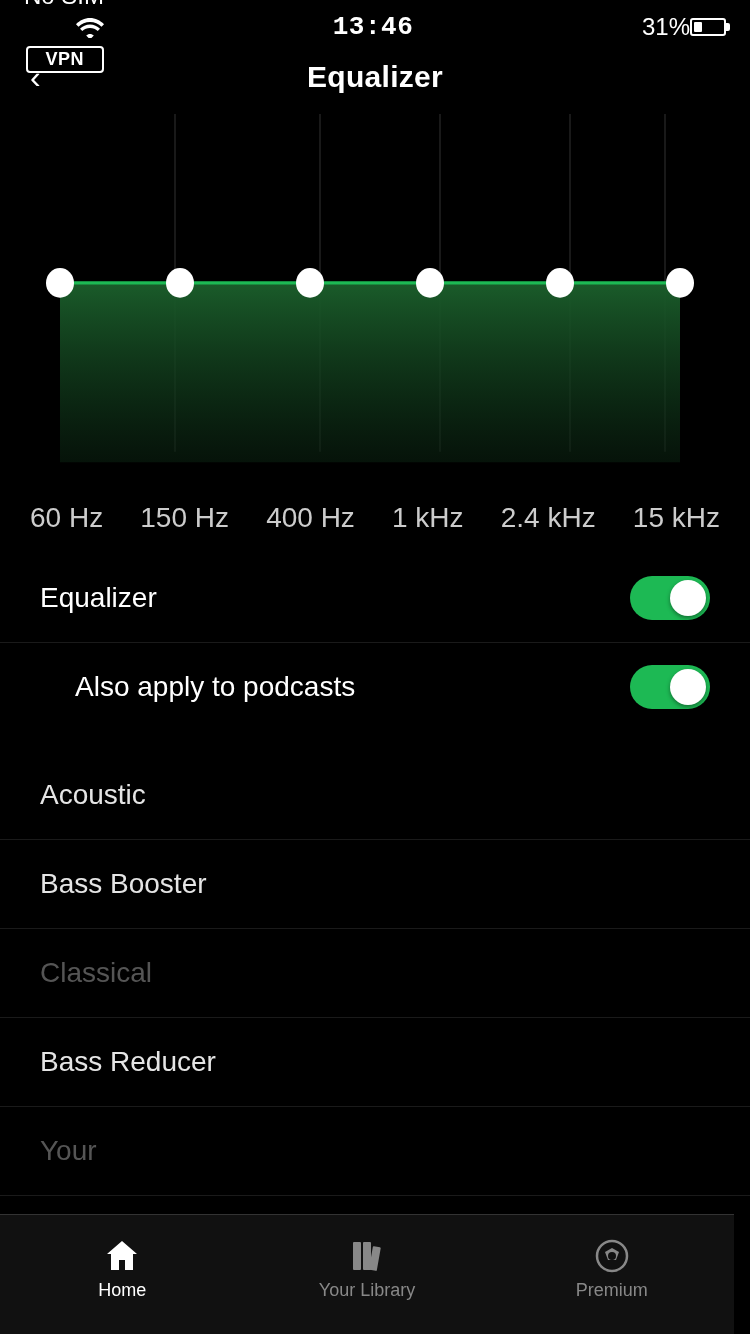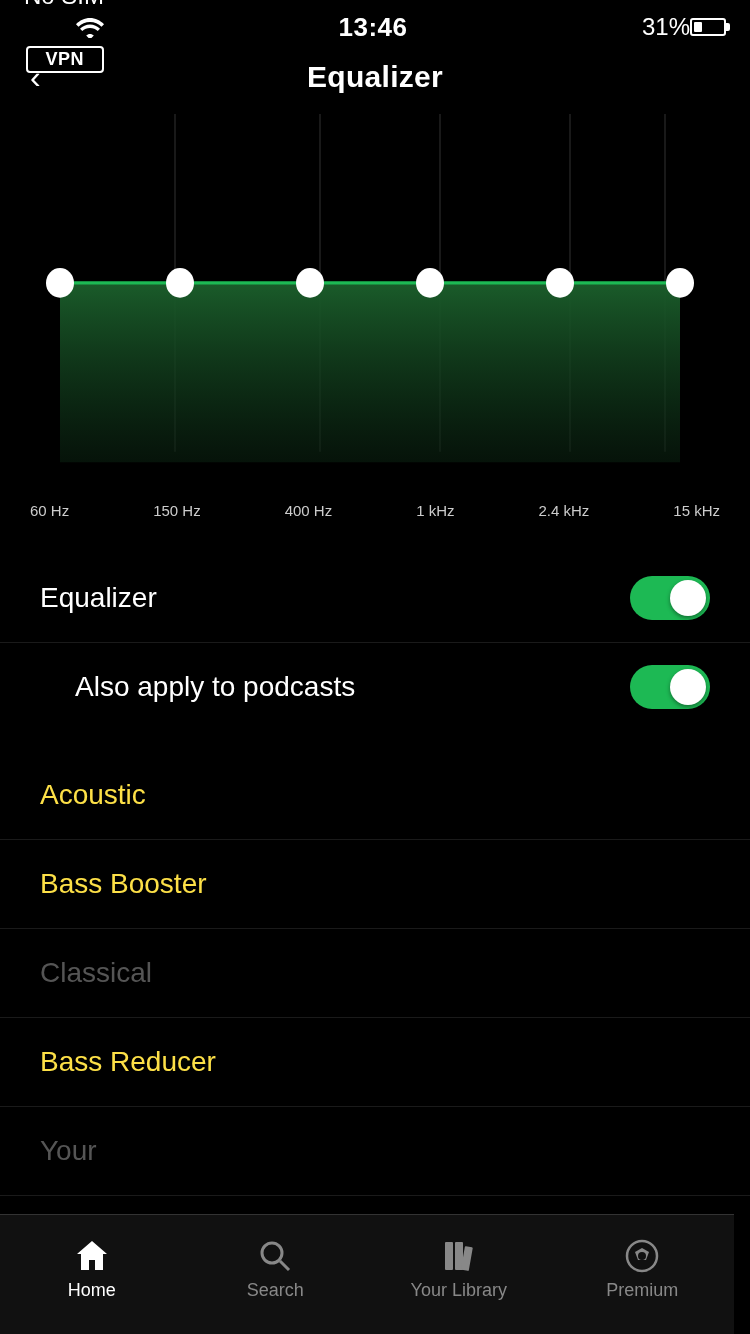--- a/index.html
+++ b/index.html
@@ -45,20 +45,21 @@
       padding: 1px 18px;
       font-size: 18px;
       font-weight: 600;
       letter-spacing: 0.5px;
     }
 
     .status-center {
       font-size: 26px;
       font-weight: 600;
       letter-spacing: 0.5px;
+      font-family: Liberation Mono, monospace;
     }
 
     .status-right {
       display: flex;
       align-items: center;
       font-size: 24px;
       font-weight: 500;
     }
 
     .battery-icon {
@@ -133,21 +134,21 @@
       display: block;
     }
 
     .eq-labels {
       display: flex;
       justify-content: space-between;
       padding: 8px 0 0;
     }
 
     .eq-label {
-      font-size: 15px;
+      font-size: 28px;
       color: #ccc;
       text-align: left;
     }
 
     
     .settings-section {
       padding: 20px 0;
     }
 
     .setting-row {
@@ -192,21 +193,21 @@
     }
 
     
     .preset-list {
       padding: 0;
     }
 
     .preset-item {
       padding: 28px 40px;
       font-size: 28px;
-      color: #fde047;
+      color: #e5e5e5;
       cursor: pointer;
       border-bottom: 1px solid #1a1a1a;
     }
 
     .preset-item.dimmed {
       color: #555;
     }
 
     
     .bottom-nav {
@@ -373,29 +374,20 @@
 
   <div class="nav-item active">
     <div class="nav-icon">
       <svg viewBox="0 0 36 36" fill="white">
         <path d="M18 3L3 16h4v16h8v-10h6v10h8V16h4L18 3z"></path>
       </svg>
     </div>
     <span class="nav-label" style="color:#fff">Home</span>
   </div>
 
-  <div class="nav-item">
-    <div class="nav-icon">
-      <svg viewBox="0 0 36 36" fill="none" stroke="#888" stroke-width="3">
-        <circle cx="15" cy="15" r="10"></circle>
-        <line x1="23" y1="23" x2="32" y2="32"></line>
-      </svg>
-    </div>
-    <span class="nav-label">Search</span>
-  </div>
 
   <div class="nav-item">
     <div class="nav-icon">
       <svg viewBox="0 0 36 36" fill="#888">
         <rect x="4" y="4" width="8" height="28" rx="1"></rect>
         <rect x="14" y="4" width="8" height="28" rx="1"></rect>
         <rect x="24" y="8" width="8" height="24" rx="1" transform="rotate(10 24 8)"></rect>
       </svg>
     </div>
     <span class="nav-label">Your Library</span>

